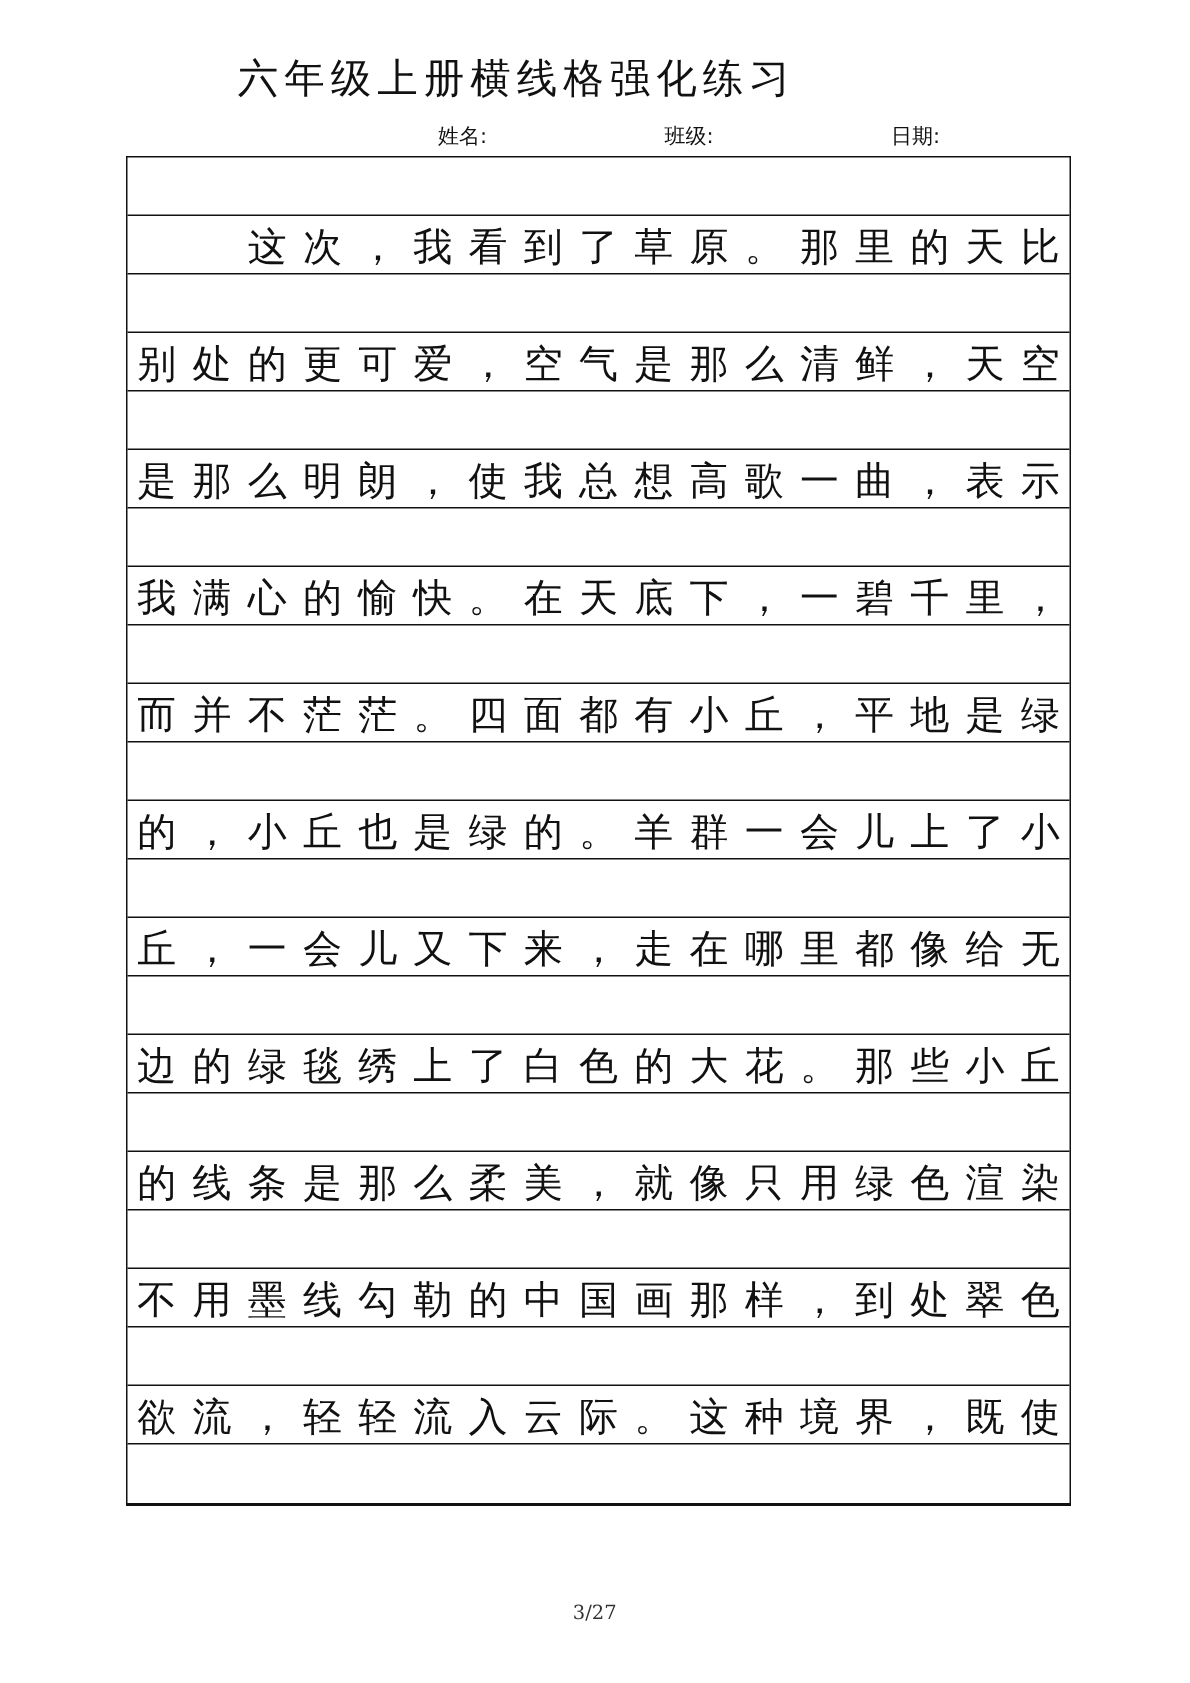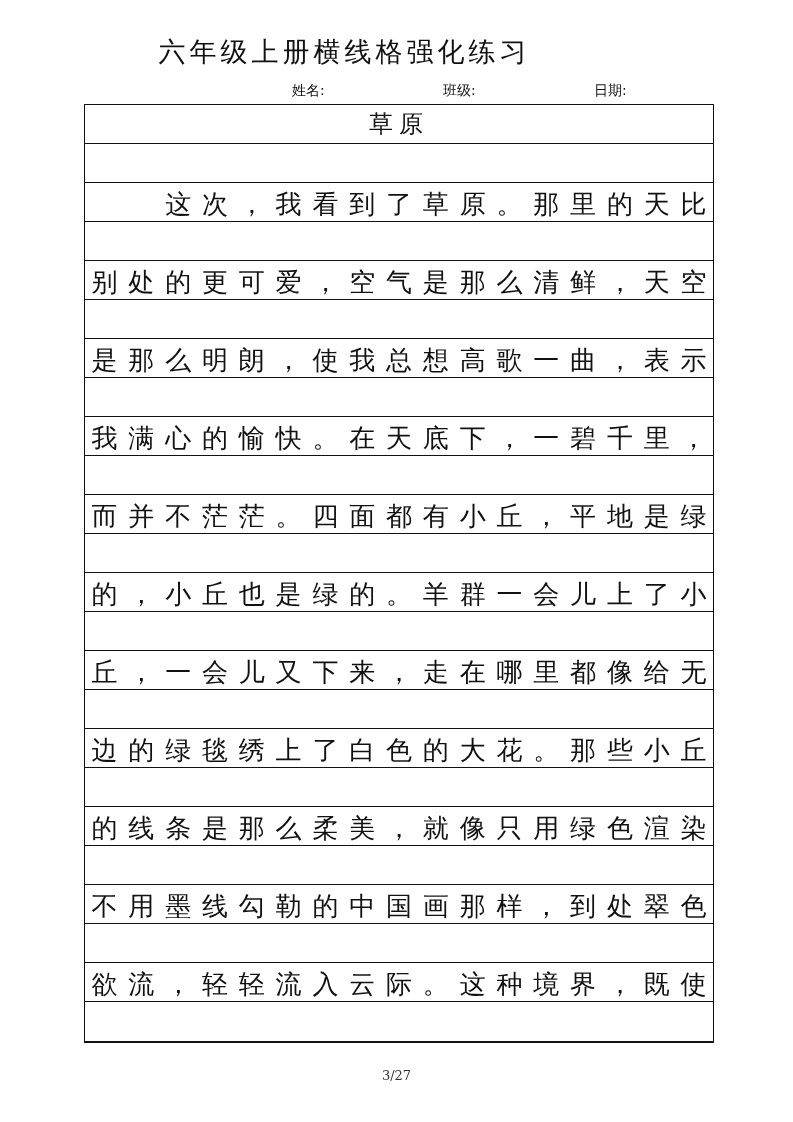--- a/index.html
+++ b/index.html
@@ -15,21 +15,20 @@
 </style>
 </head>
 <body>
 
 <div class="title">六年级上册横线格强化练习</div>
 <div class="meta" style="left:292px;">姓名:</div>
 <div class="meta" style="left:443px;">班级:</div>
 <div class="meta" style="left:594px;">日期:</div>
 
 <div class="sheet">
-  <div class="row heading">草原</div>
   <div class="row"></div>
 
   <div class="row text">
       <span class="line">
         <span style="display: inline-block; width: 35px; text-align: center;">&nbsp;</span>
         <span style="display: inline-block; width: 35px; text-align: center;">&nbsp;</span>
         <span style="display: inline-block; width: 35px; text-align: center;">这</span>
         <span style="display: inline-block; width: 35px; text-align: center;">次</span>
         <span style="display: inline-block; width: 35px; text-align: center;">，</span>
         <span style="display: inline-block; width: 35px; text-align: center;">我</span>

